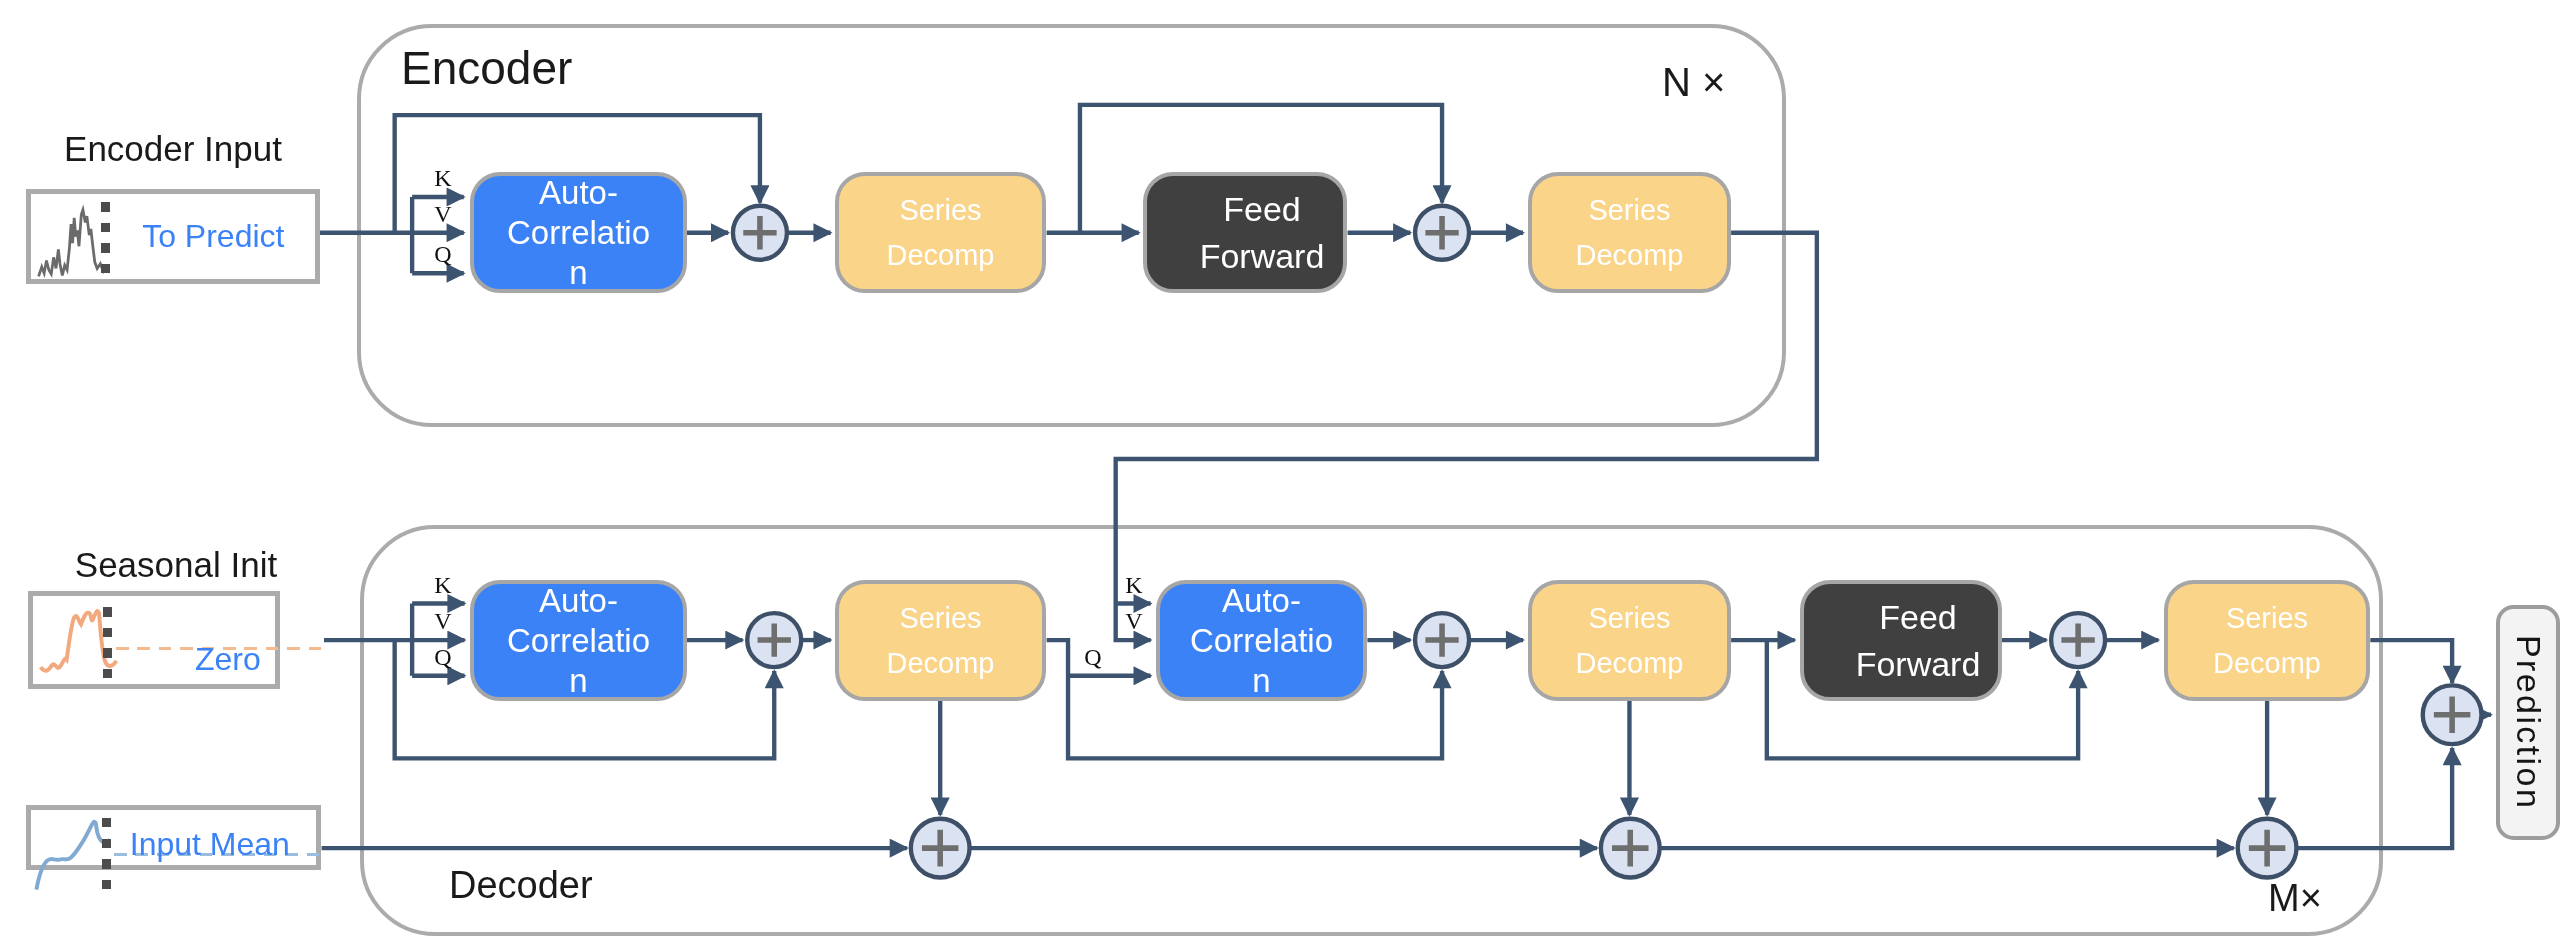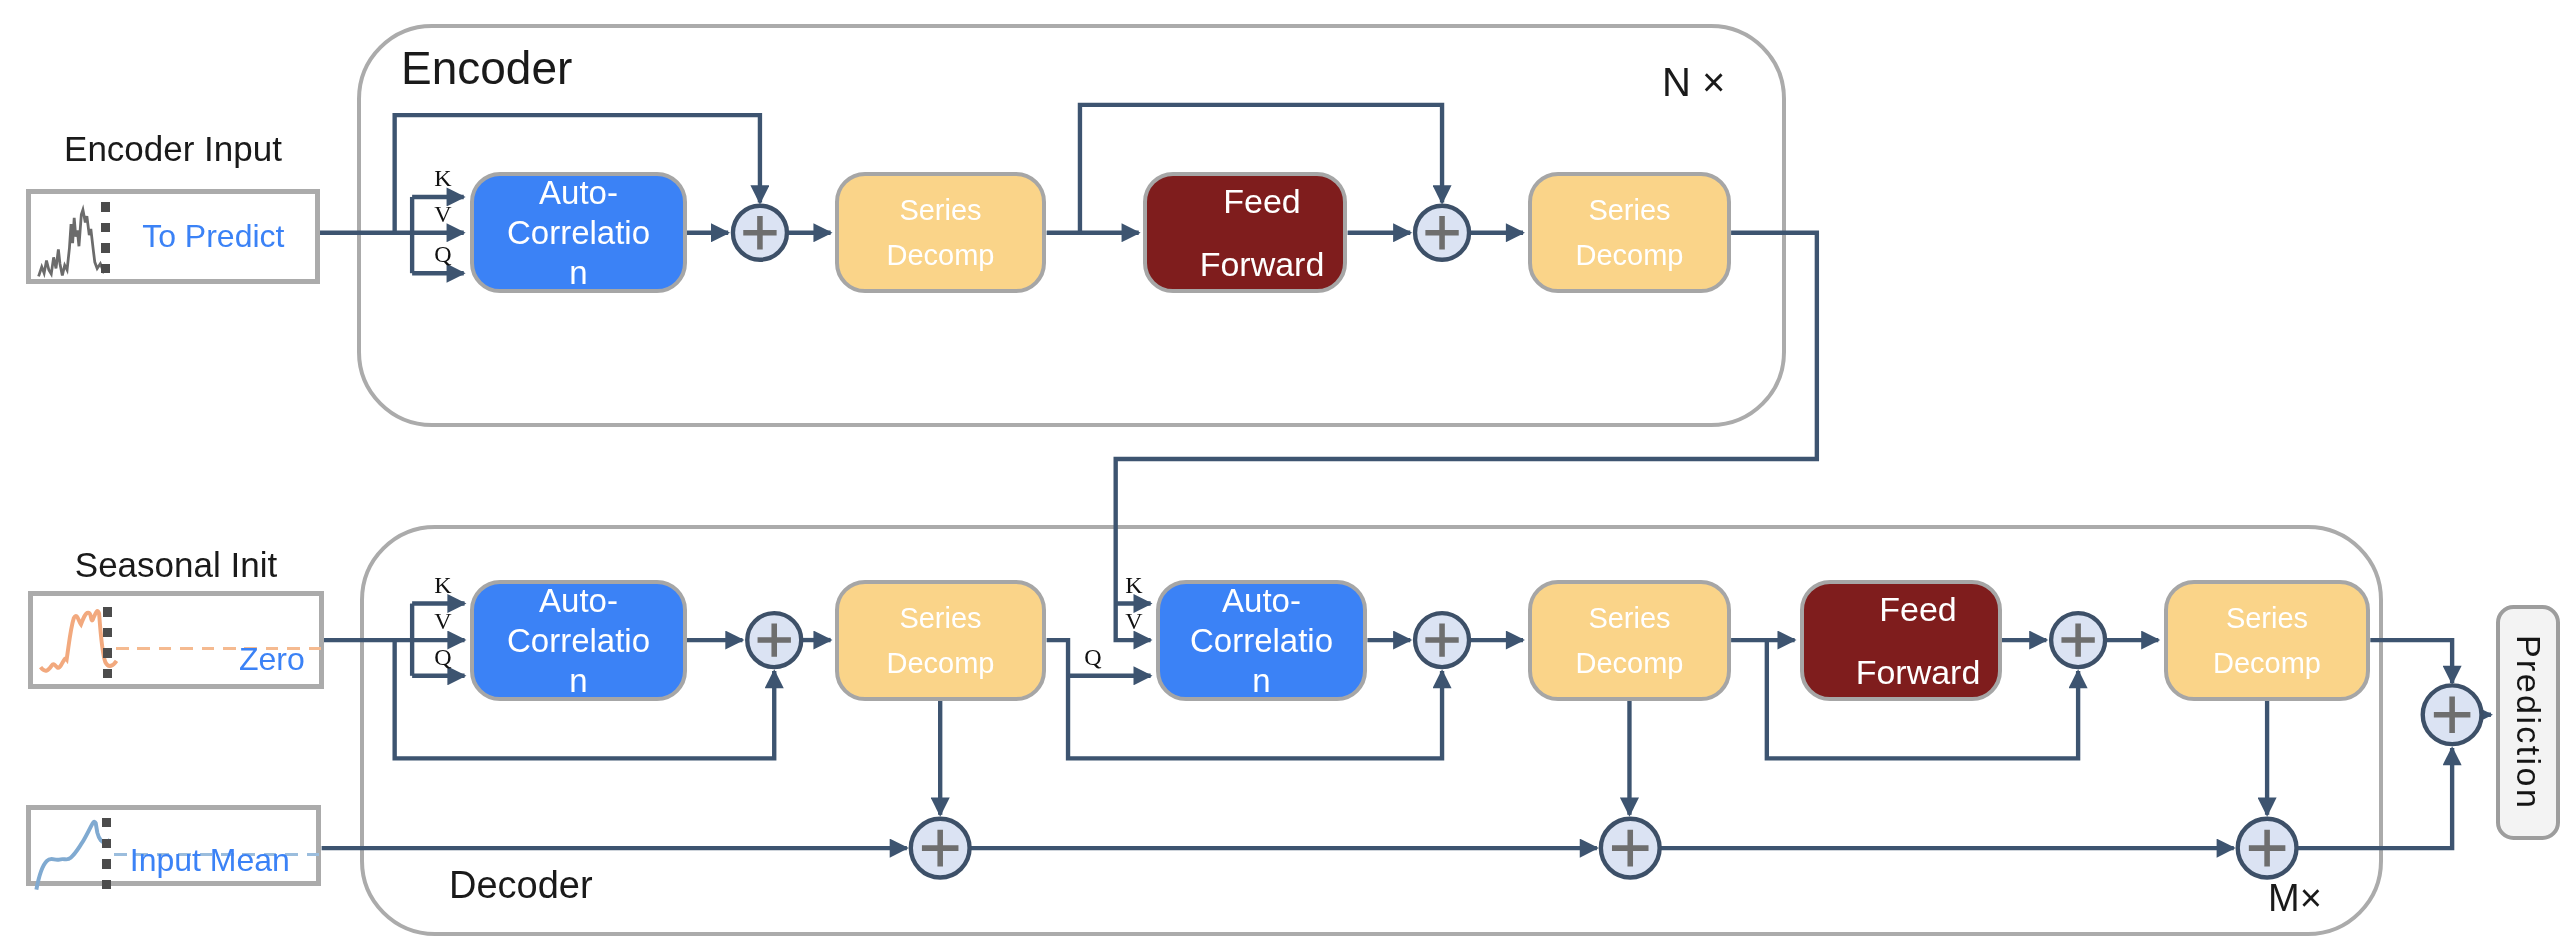--- a/index.html
+++ b/index.html
@@ -5,21 +5,21 @@
   html,body{margin:0;padding:0;background:#ffffff;}
   .stage{position:relative;width:2576px;height:949px;background:#ffffff;overflow:hidden;
          font-family:"Liberation Sans",sans-serif;}
   .container-box{position:absolute;border:4.8px solid #ababab;border-radius:75px;background:#ffffff;z-index:0;}
   .wires{position:absolute;left:0;top:0;width:2576px;height:949px;z-index:1;}
   .block{position:absolute;box-sizing:border-box;border:4.8px solid #a6a6a6;border-radius:30px;
          display:flex;align-items:center;justify-content:center;text-align:center;color:#ffffff;
          white-space:pre-line;z-index:2;}
   .block.ac{background:#3b82f6;font-size:33px;line-height:40px;}
   .block.sd{background:#fad489;font-size:29px;line-height:45px;}
-  .block.ff{background:#7f1d1d;font-size:34px;line-height:63px;padding-left:34px;}
+  .block.ff{background:#404040;font-size:34px;line-height:47px;padding-left:34px;}
   .iobox{position:absolute;box-sizing:border-box;border:5.6px solid #ababab;background:#ffffff;z-index:2;}
   .title{position:absolute;color:#1a1a1a;z-index:3;}
   .caption{position:absolute;color:#3b82f6;z-index:3;}
   .kvq{position:absolute;font-family:"Liberation Serif",serif;font-size:24px;color:#111111;
        transform:translate(-50%,-100%);z-index:3;}
   .dashbar{position:absolute;width:8.7px;background:repeating-linear-gradient(#4c4c4c 0 9.5px,transparent 9.5px 20.6px);z-index:3;}
   .dashline{position:absolute;height:3.2px;z-index:3;}
   .dashline.orange{background:repeating-linear-gradient(90deg,#f5ba90 0 12.7px,transparent 12.7px 21.4px);}
   .dashline.blue{background:repeating-linear-gradient(90deg,#9bbddd 0 12.7px,transparent 12.7px 21.4px);}
   .sketch{position:absolute;z-index:3;}
@@ -117,30 +117,30 @@
   <div class="title" style="left:26px;top:129px;width:294px;text-align:center;font-size:35px;">Encoder Input</div>
   <div class="iobox" style="left:26px;top:189px;width:294px;height:95px;">
     <svg class="sketch" style="left:6.4px;top:6.4px;" width="95" height="83" viewBox="0 0 120 104">
       <path d="M2 96 L6 84 L9 92 L12 76 L15 88 L18 93 L21 72 L24 86 L27 62 L29 80 L32 95 L35 82 L38 88 L41 60 L43 30 L45 54 L47 22 L49 46 L51 38 L53 58 L56 18 L58 12 L61 28 L63 20 L66 44 L68 36 L71 62 L73 78 L76 86 L80 80 L84 90 L88 86" fill="none" stroke="#6b6b6b" stroke-width="3.5"></path>
     </svg>
     <div class="dashbar" style="left:70px;top:8px;height:79px;"></div>
     <div class="caption" style="left:87px;right:6.4px;top:0;bottom:0;display:flex;align-items:center;justify-content:center;font-size:32px;">To Predict</div>
   </div>
 
   <div class="title" style="left:28px;top:545px;width:296px;text-align:center;font-size:35px;">Seasonal Init</div>
-  <div class="iobox" style="left:28px;top:591px;width:296px;height:98px;">
+  <div class="iobox" style="left:28px;top:591px;width:252px;height:98px;">
     <svg class="sketch" style="left:6.4px;top:6.4px;" width="87" height="86" viewBox="0 0 110 108">
       <path d="M2 82 C8 90 12 86 16 80 C20 74 22 86 26 82 C30 78 32 68 35 72 C38 52 40 32 44 20 C48 12 50 24 53 28 C56 20 60 10 64 14 C66 16 66 26 68 22 C72 12 74 8 76 14 C78 42 80 66 84 76 C88 84 94 80 98 74" fill="none" stroke="#f2a97e" stroke-width="5"></path>
     </svg>
     <div class="dashbar" style="left:70px;top:11px;height:78px;"></div>
     <div class="dashline orange" style="left:83px;top:51px;width:205px;"></div>
     <div class="caption" style="right:14.3px;bottom:6.4px;font-size:32px;">Zero</div>
   </div>
 
-  <div class="iobox" style="left:26px;top:805px;width:295px;height:81px;">
+  <div class="iobox" style="left:26px;top:805px;width:295px;height:65px;">
     <svg class="sketch" style="left:3.2px;top:4.8px;" width="91" height="78" viewBox="0 0 115 98">
       <path d="M3 94 C6 78 10 64 16 58 C22 52 26 58 32 56 C38 54 42 58 46 54 C52 49 56 42 60 36 C64 30 68 22 72 14 C74 10 76 6 78 10 L80 22 C82 30 86 36 92 34 L96 31" fill="none" stroke="#80aad1" stroke-width="5"></path>
     </svg>
     <div class="dashbar" style="left:71px;top:8px;height:73px;"></div>
     <div class="dashline blue" style="left:83px;top:43px;width:205px;"></div>
     <div class="caption" style="left:79px;right:6.4px;bottom:1.6px;text-align:center;font-size:32px;">Input Mean</div>
   </div>
 
   <div class="block ac" style="left:470px;top:172px;width:217px;height:121px;">Auto-
 Correlatio

